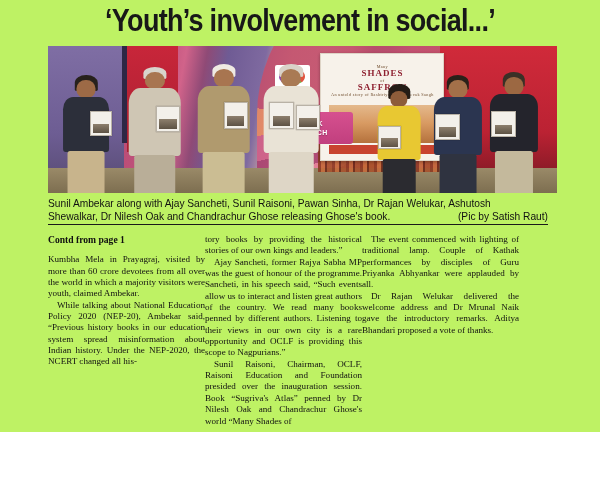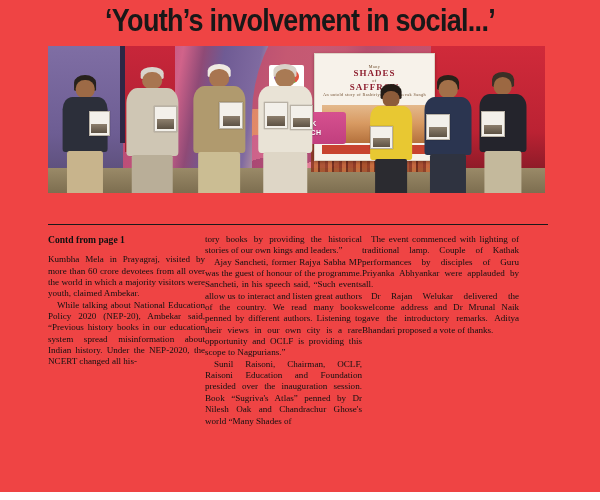--- a/index.html
+++ b/index.html
@@ -9,22 +9,22 @@
   body {
     width: 600px;
     height: 500px;
     background: #ffffff;
     font-family: "Liberation Serif", serif;
     overflow: hidden;
   }
   .page {
     position: relative;
     width: 600px;
-    height: 492px;
-    background: #ef4444;
+    height: 432px;
+    background: #bef264;
   }
 
   
   .headline {
     position: absolute;
     left: 0;
     top: 4px;
     width: 600px;
     text-align: center;
     font-family: "Liberation Sans", sans-serif;
@@ -40,20 +40,21 @@
 
   
   .photo-wrap {
     position: absolute;
     left: 48px;
     top: 46px;
     width: 497px;
     height: 147px;
     overflow: hidden;
     background: #6b5a86;
+    padding-left: 12px;
   }
   .photo {
     position: absolute;
     inset: 0;
   }
   
   .bg-base {
     position: absolute;
     inset: 0;
     background:
@@ -412,20 +413,27 @@
         <div class="hair" style="top:0;width:40%;height:12%;background:#3a3026;"></div>
         <div class="head" style="top:4%;width:34%;height:15%;background:#9c6842;"></div>
         <div class="torso" style="top:18%;width:86%;height:48%;background:#24242c;"></div>
         <div class="legs" style="top:65%;width:68%;height:35%;background:#c4b99c;"></div>
         <div class="book" style="left:10%;top:32%;width:40%;height:20%;"></div>
       </div>
 
     </div>
   </div>
 
+  <div class="caption">
+    <span>Sunil Ambekar along with Ajay Sancheti, Sunil Raisoni, Pawan Sinha, Dr Rajan Welukar, Ashutosh</span>
+    <span class="caption-line2">
+      <span class="credit">(Pic by Satish Raut)</span>
+      <span>Shewalkar, Dr Nilesh Oak and Chandrachur Ghose releasing Ghose's book.</span>
+    </span>
+  </div>
 
   <div class="rule"></div>
 
   <div class="columns">
 
     <div class="col">
       <div class="contd">Contd from page 1</div>
       <p class="first">Kumbha Mela in Prayagraj, visited by more than 60 crore devotees from all over the world in which a majority visitors were youth, claimed Ambekar.</p>
       <p>While talking about National Education Policy 2020 (NEP-20), Ambekar said, “Previous history books in our education system spread misinformation about Indian history. Under the NEP-2020, the NCERT changed all his-</p>
     </div>

